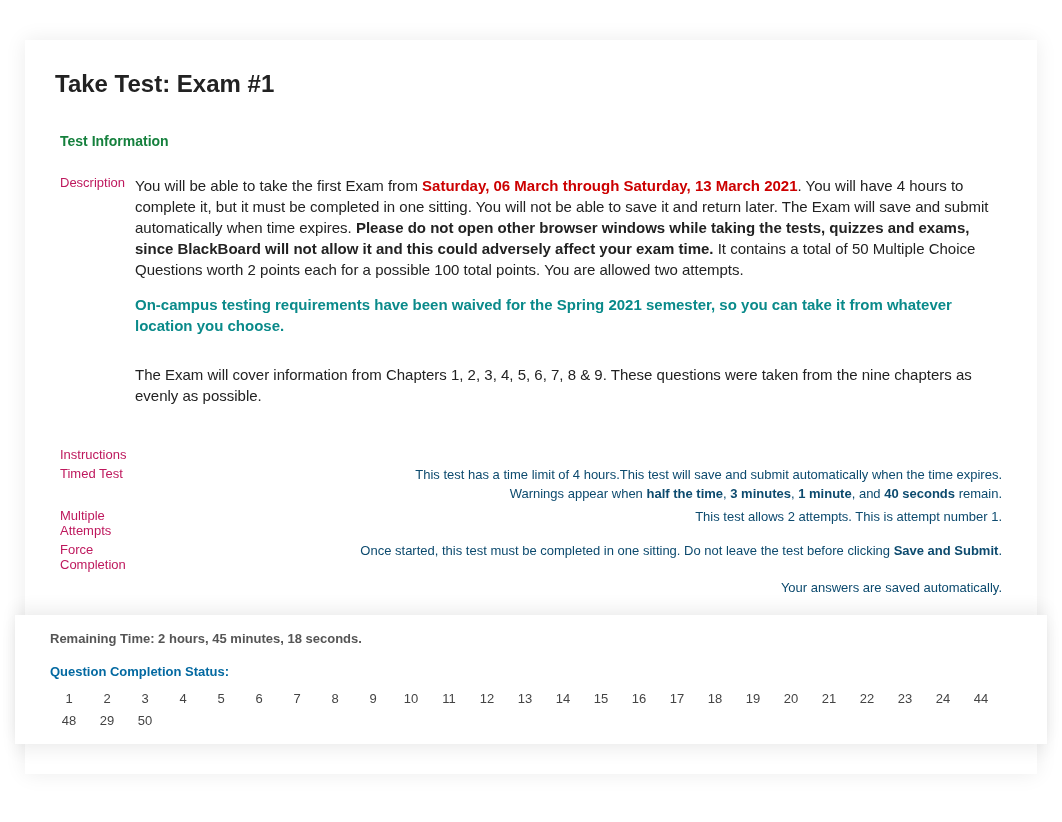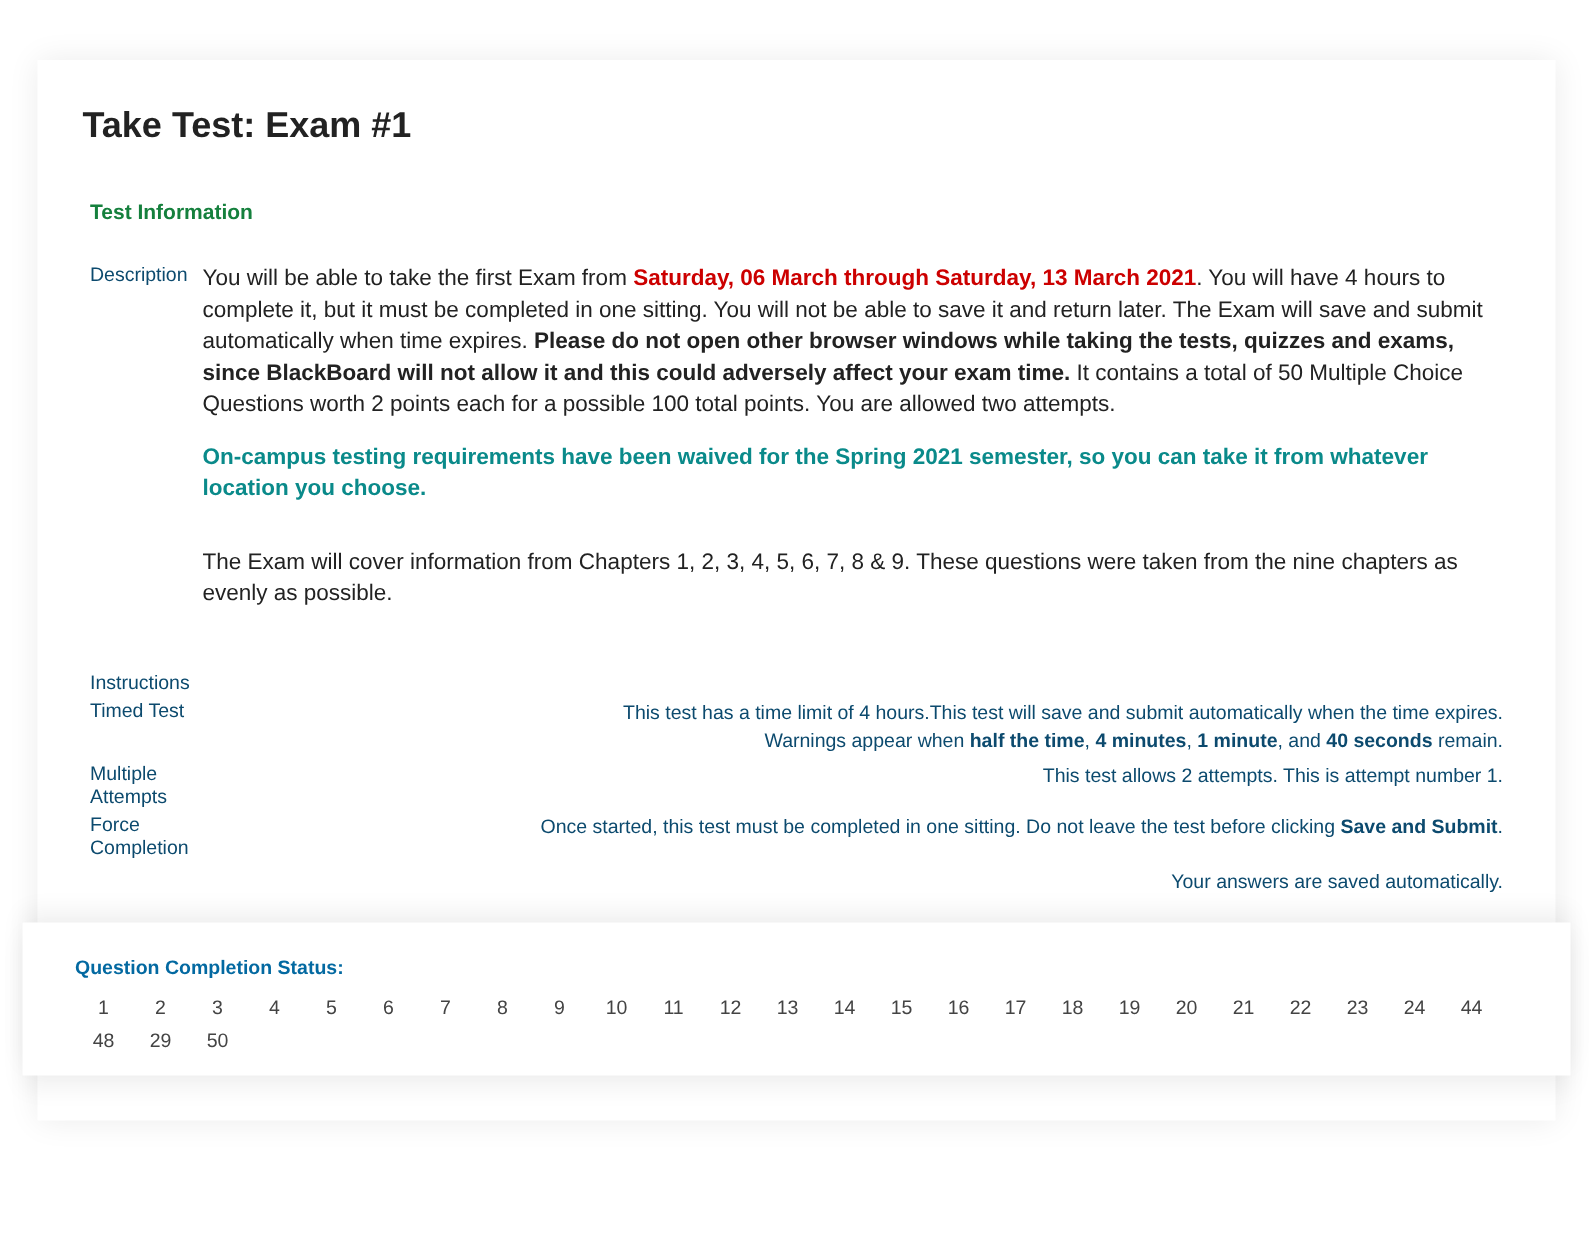--- a/index.html
+++ b/index.html
@@ -41,21 +41,21 @@
       width: 100%;
     }
     .info-row {
       display: table-row;
     }
     .info-label {
       display: table-cell;
       vertical-align: top;
       width: 75px;
       font-size: 13px;
-      color: #0c4a6e;
+      color: #be185d;
       padding: 2px 0;
     }
     .info-value {
       display: table-cell;
       vertical-align: top;
       font-size: 15px;
       color: #222;
       line-height: 1.4;
       padding: 2px 0 25px 0;
       margin-left: 24px;
@@ -154,21 +154,21 @@
 
       <div class="info-row">
         <div class="info-label">Instructions</div>
         <div class="info-value-small"></div>
       </div>
 
       <div class="info-row">
         <div class="info-label">Timed Test</div>
         <div class="info-value-small">
           <span>This test has a time limit of 4 hours.This test will save and submit automatically when the time expires.</span><br>
-          <span>Warnings appear when </span><span class="desc-bold">half the time</span><span>, </span><span class="desc-bold">4 minutes</span><span>, </span><span class="desc-bold">1 minute</span><span>, and </span><span class="desc-bold">40 seconds</span><span> remain.</span>
+          <span>Warnings appear when </span><span class="desc-bold">half the time</span><span>, </span><span class="desc-bold">3 minutes</span><span>, </span><span class="desc-bold">1 minute</span><span>, and </span><span class="desc-bold">40 seconds</span><span> remain.</span>
         </div>
       </div>
 
       <div class="info-row">
         <div class="info-label">Multiple Attempts</div>
         <div class="info-value-small">This test allows 2 attempts. This is attempt number 1.</div>
       </div>
 
       <div class="info-row">
         <div class="info-label">Force Completion</div>
@@ -176,20 +176,21 @@
           <span>Once started, this test must be completed in one sitting. Do not leave the test before clicking </span><span class="desc-bold">Save and Submit</span><span>.</span>
           <br><br>
           <span>Your answers are saved automatically.</span>
         </div>
       </div>
 
     </div>
   </div>
 
   <div class="sticky-panel">
+    <div class="remaining-time">Remaining Time: 2 hours, 45 minutes, 18 seconds.</div>
     <div class="qcs-label">Question Completion Status:</div>
     <div class="question-grid" id="q-grid">
         <div class="q-item">1</div>
         <div class="q-item">2</div>
         <div class="q-item">3</div>
         <div class="q-item">4</div>
         <div class="q-item">5</div>
         <div class="q-item">6</div>
         <div class="q-item">7</div>
         <div class="q-item">8</div>

